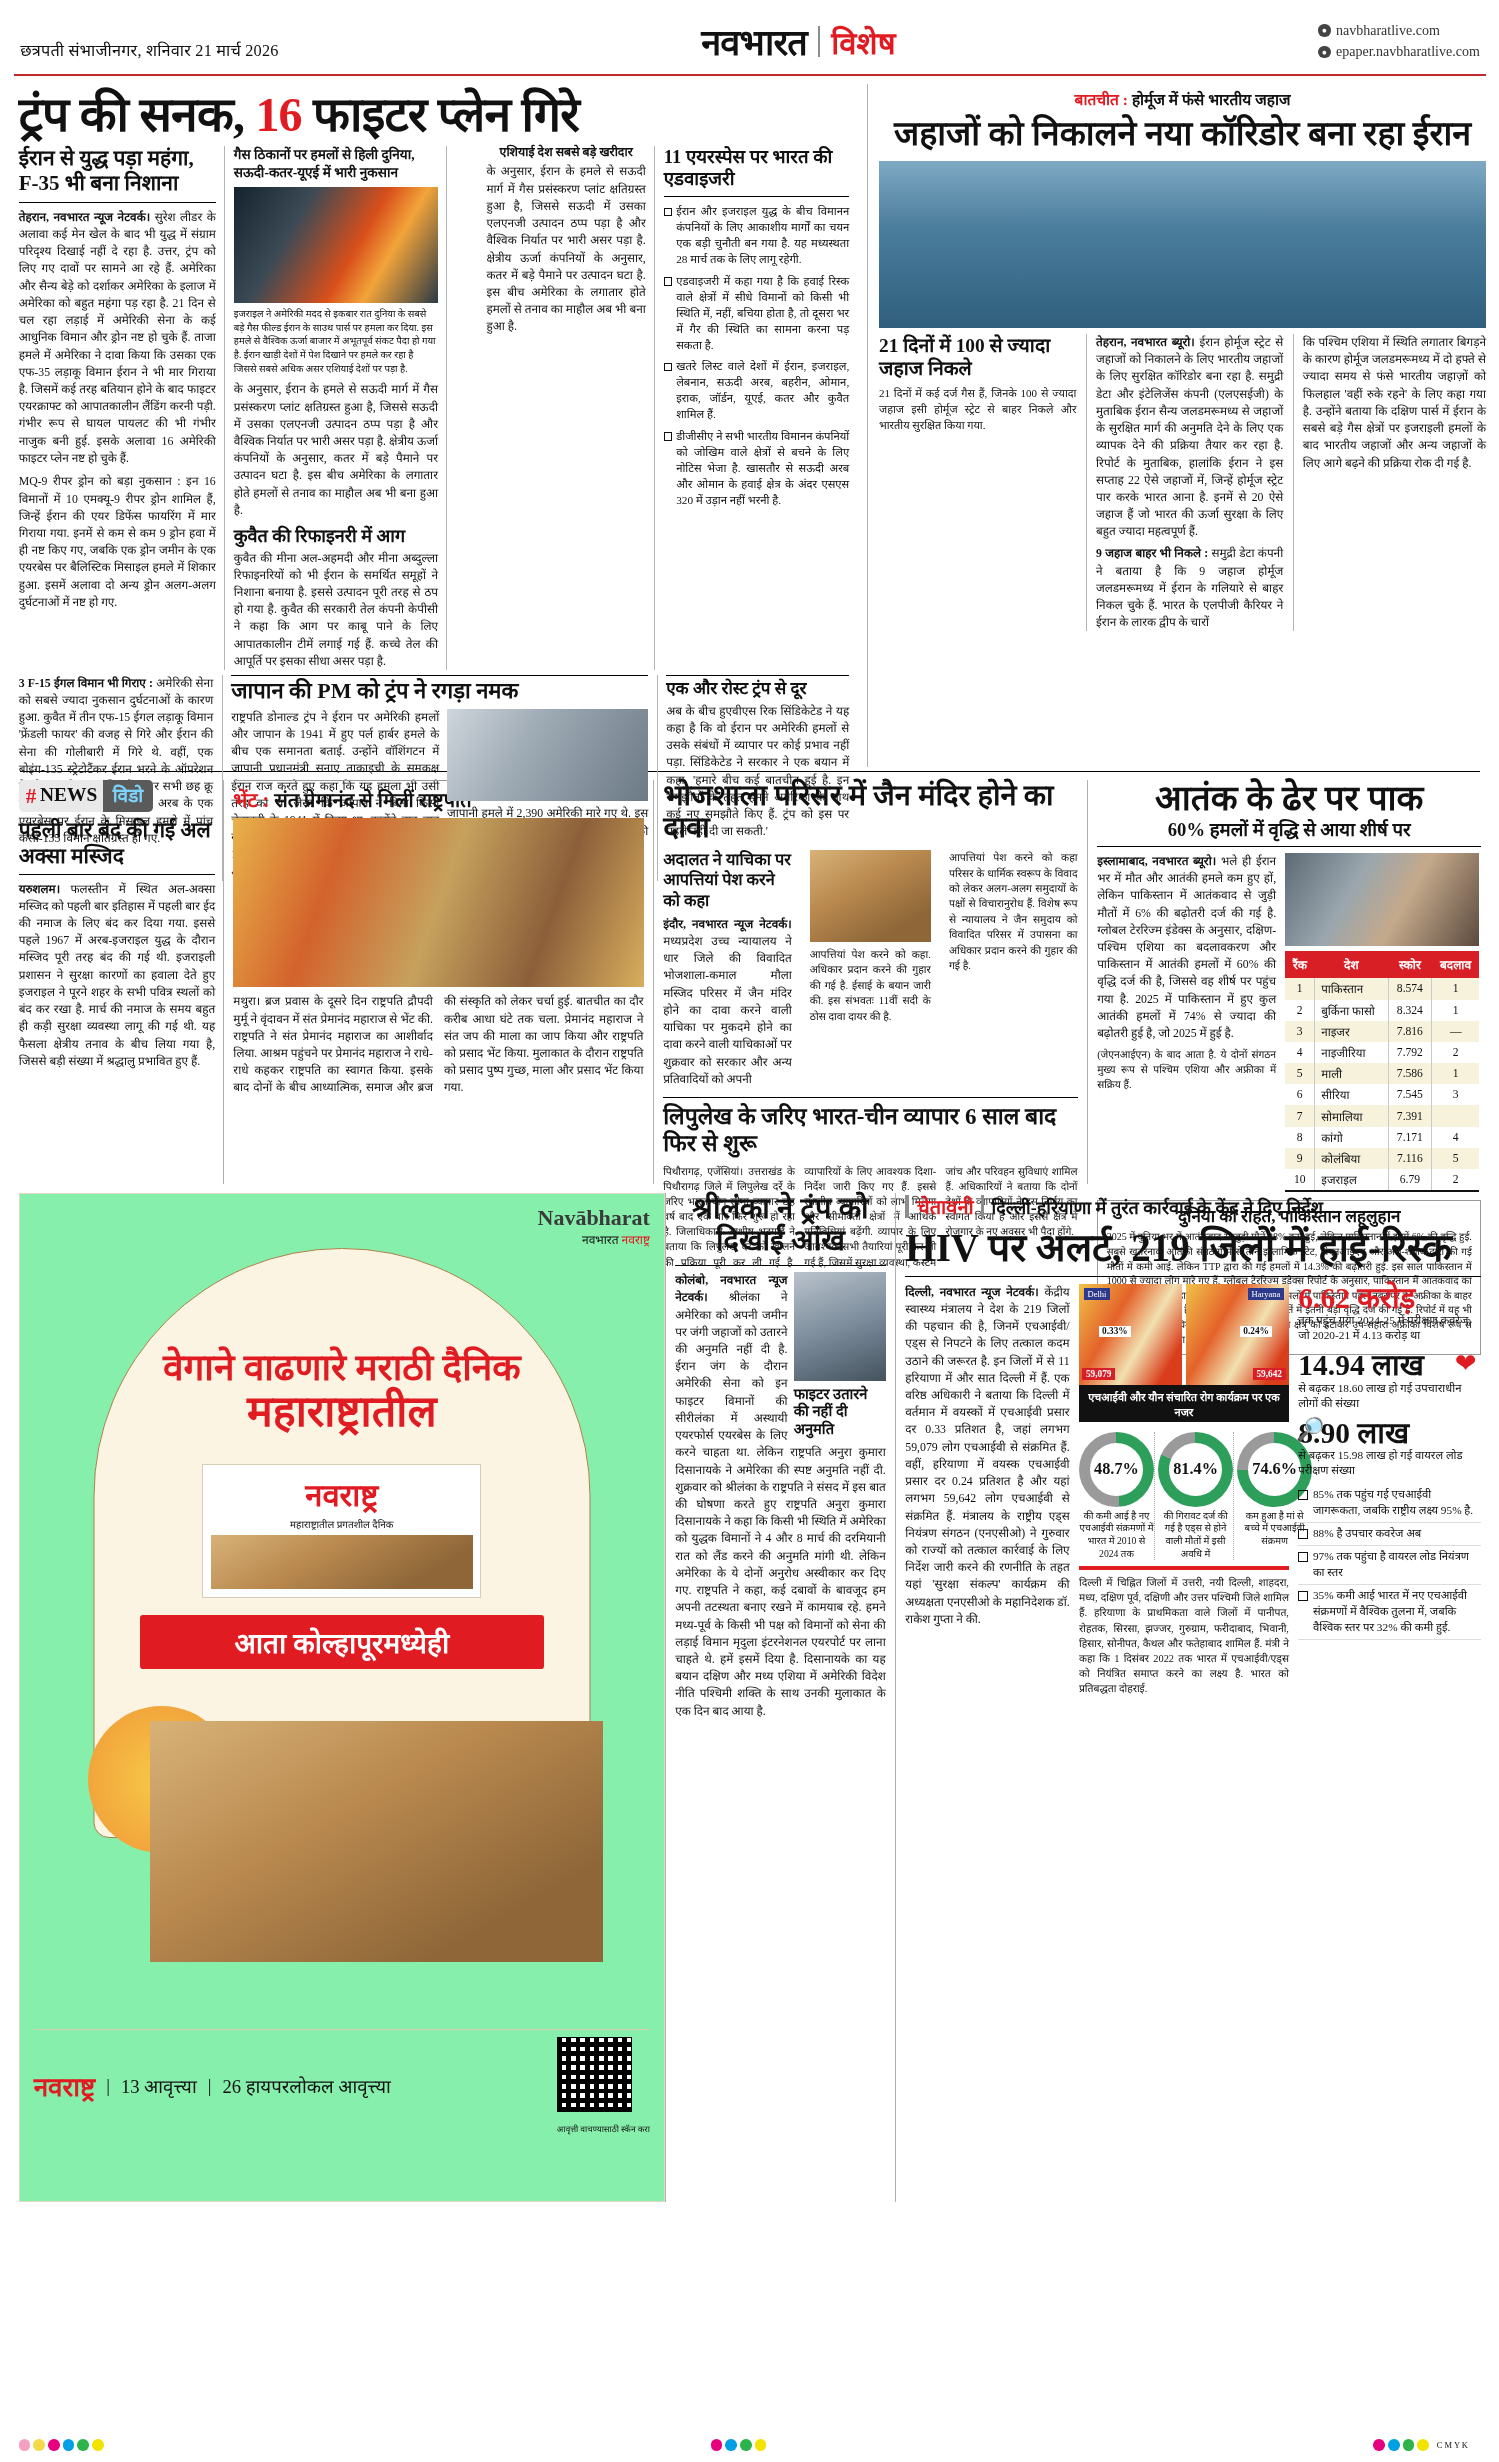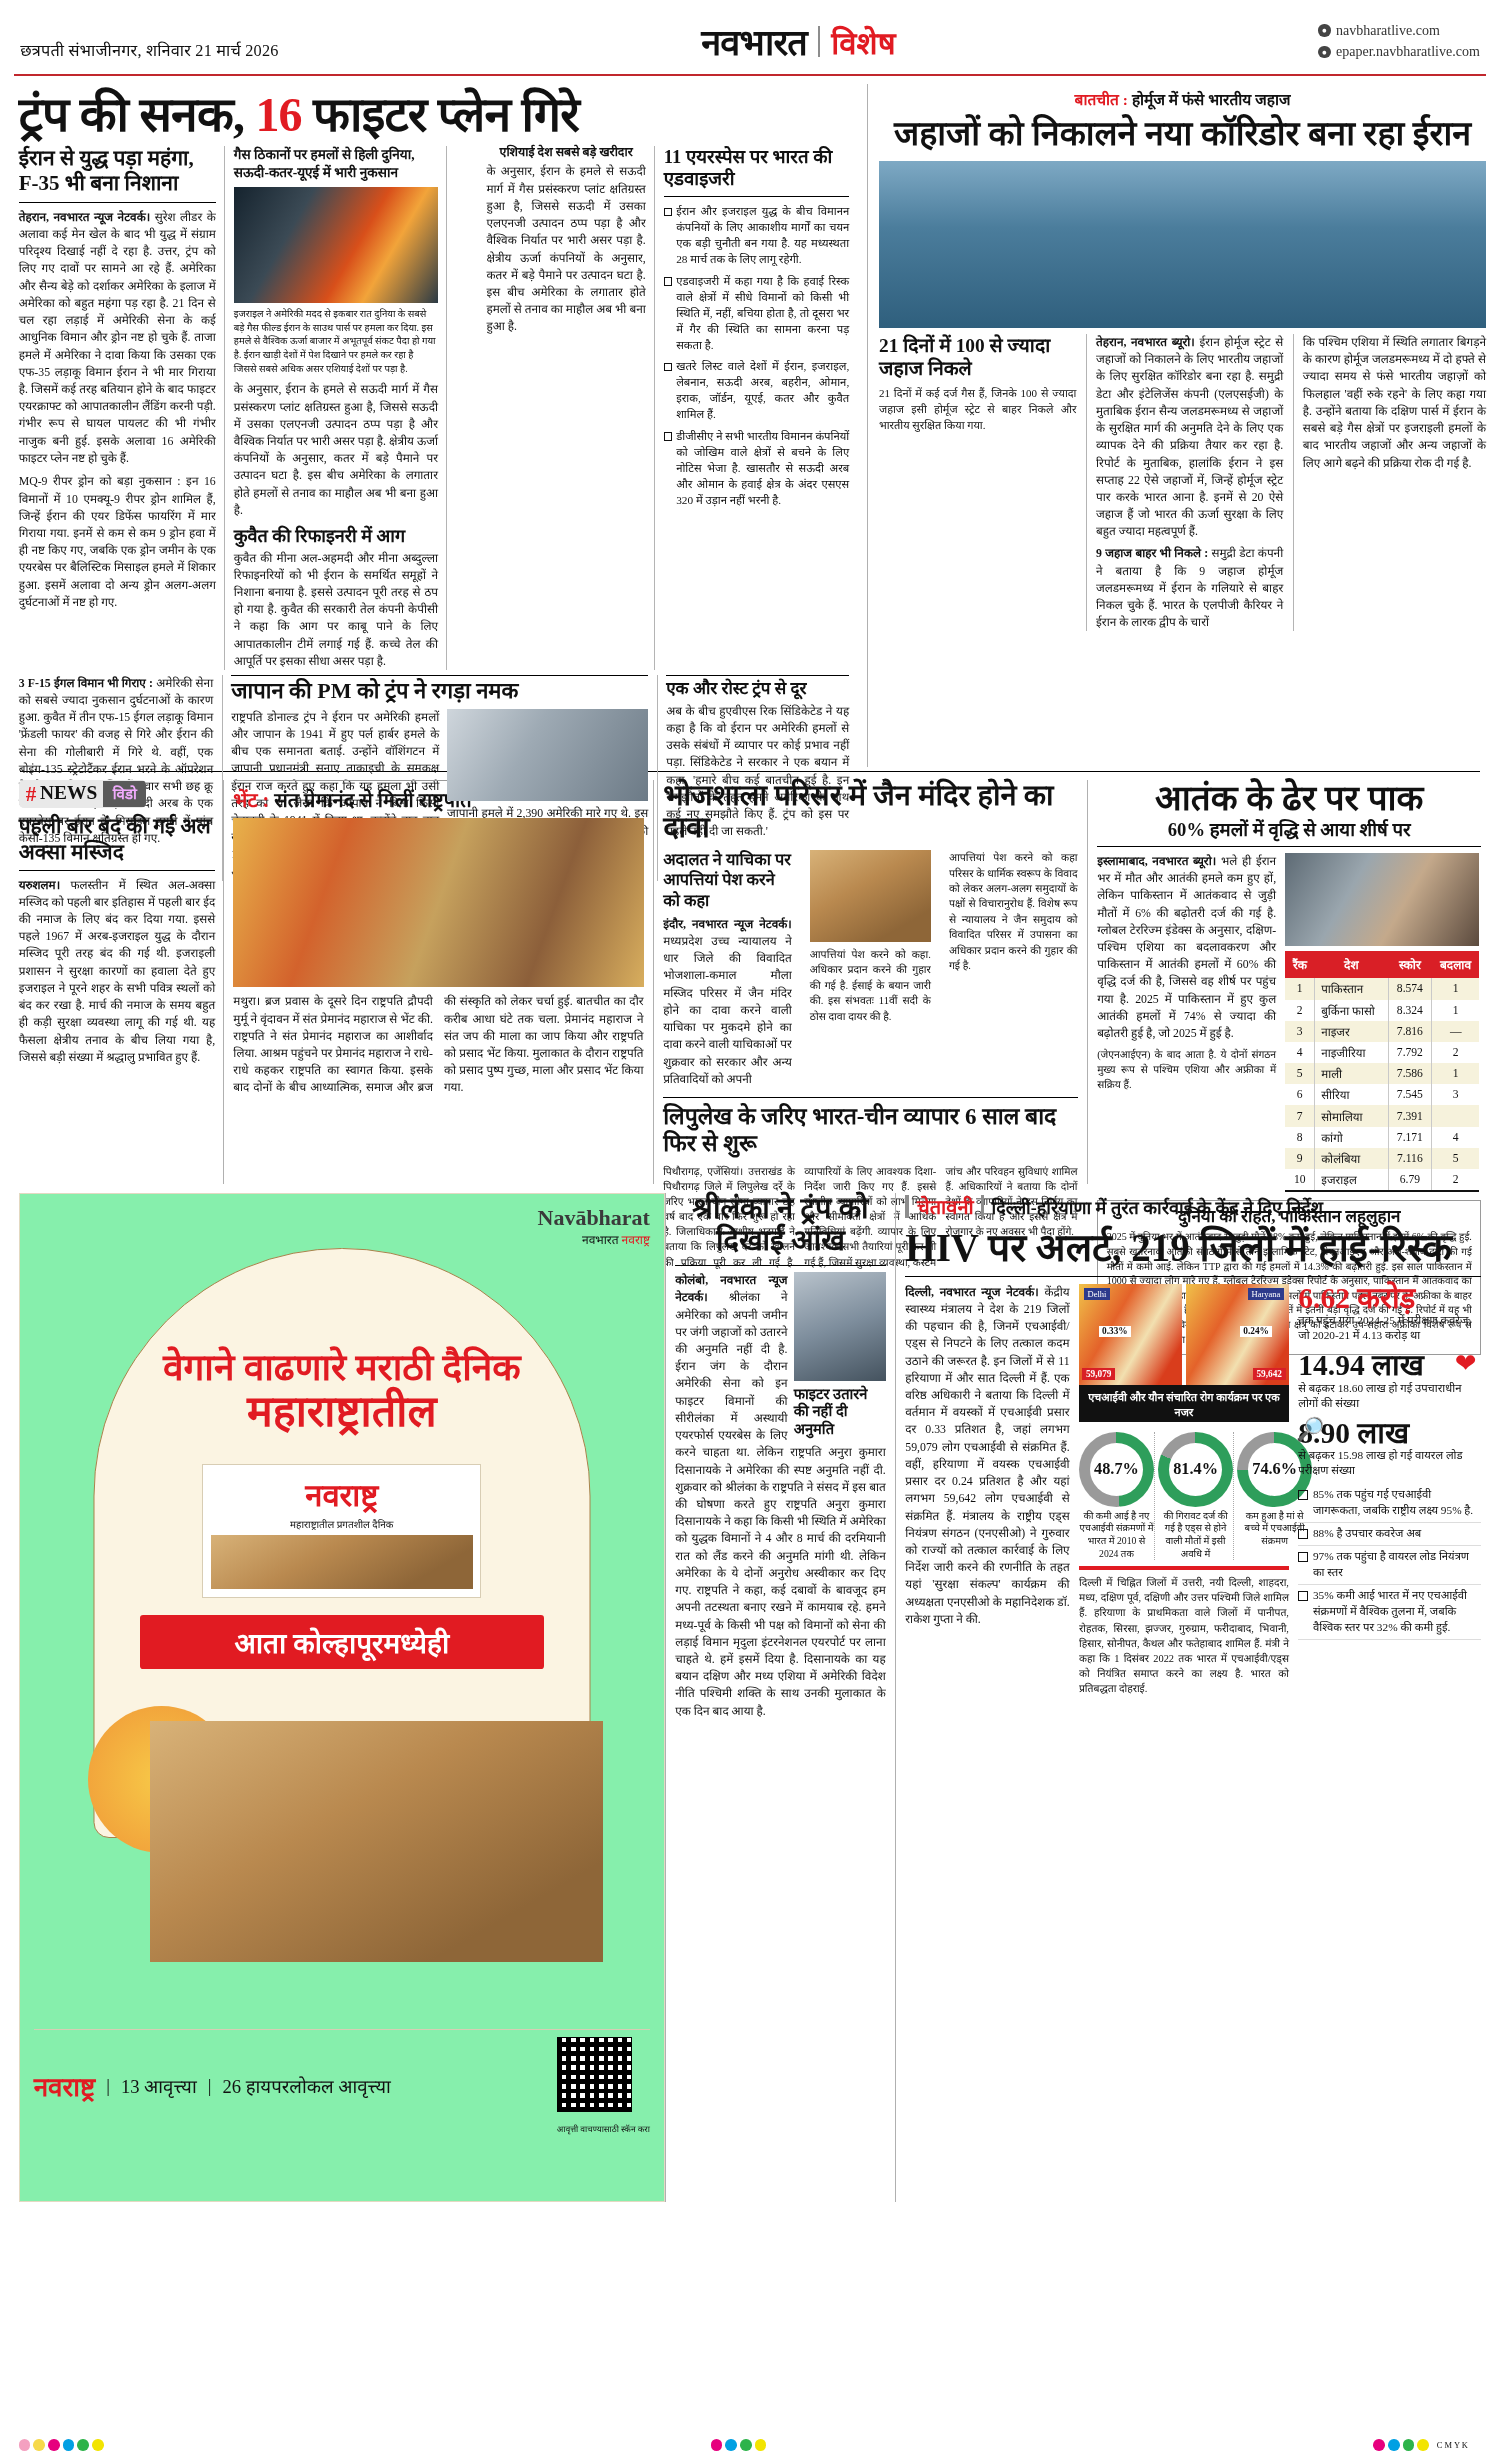--- a/index.html
+++ b/index.html
@@ -63,21 +63,21 @@
   .sq-bullets li { list-style:none; position:relative; padding-left:14.7px; font-size:11.3px;
     line-height:1.42; margin-bottom:2px; border-bottom:0.8px solid #ddd; padding-bottom:3.9px;}
   .sq-bullets li:before { content:""; position:absolute; left:0; top:3.9px; width:7.8px;height:7.8px;
     border:1.6px solid #111; }
 
   
   .news-badge { display:inline-flex; align-items:center; background:#e9e9e9; border-radius:4.7px;
      overflow:hidden; font-weight:bold; }
   .news-badge .hash { color:#e11b22; font-size:21px; padding:1.6px 3.9px 1.6px 7px; }
   .news-badge .nw { font-size:19.4px; padding:1.6px 6.2px 3.1px 0; }
-  .news-badge .vid { background:#5a5a5a; color:#f0abfc; font-size:15px; padding:2.3px 9.3px 3.9px; }
+  .news-badge .vid { background:#5a5a5a; color:#7dd3fc; font-size:19px; padding:2.3px 9.3px 3.9px; }
 
   
   table.rank { width:100%; border-collapse:collapse; font-size:11.6px; }
   table.rank th { background:#d91f26; color:#fff; font-weight:bold; padding:5.4px 6.2px; font-size:12px; }
   table.rank td { padding:3.1px 6.2px; border-right:0.8px solid #c9c9c9; }
   table.rank td:last-child{ border-right:none; }
   table.rank tr:nth-child(odd) td { background:#f6f2dc; }
   table.rank .c { text-align:center; }
   table.rank tbody tr:last-child td { border-bottom:2.3px solid #111; }
 

